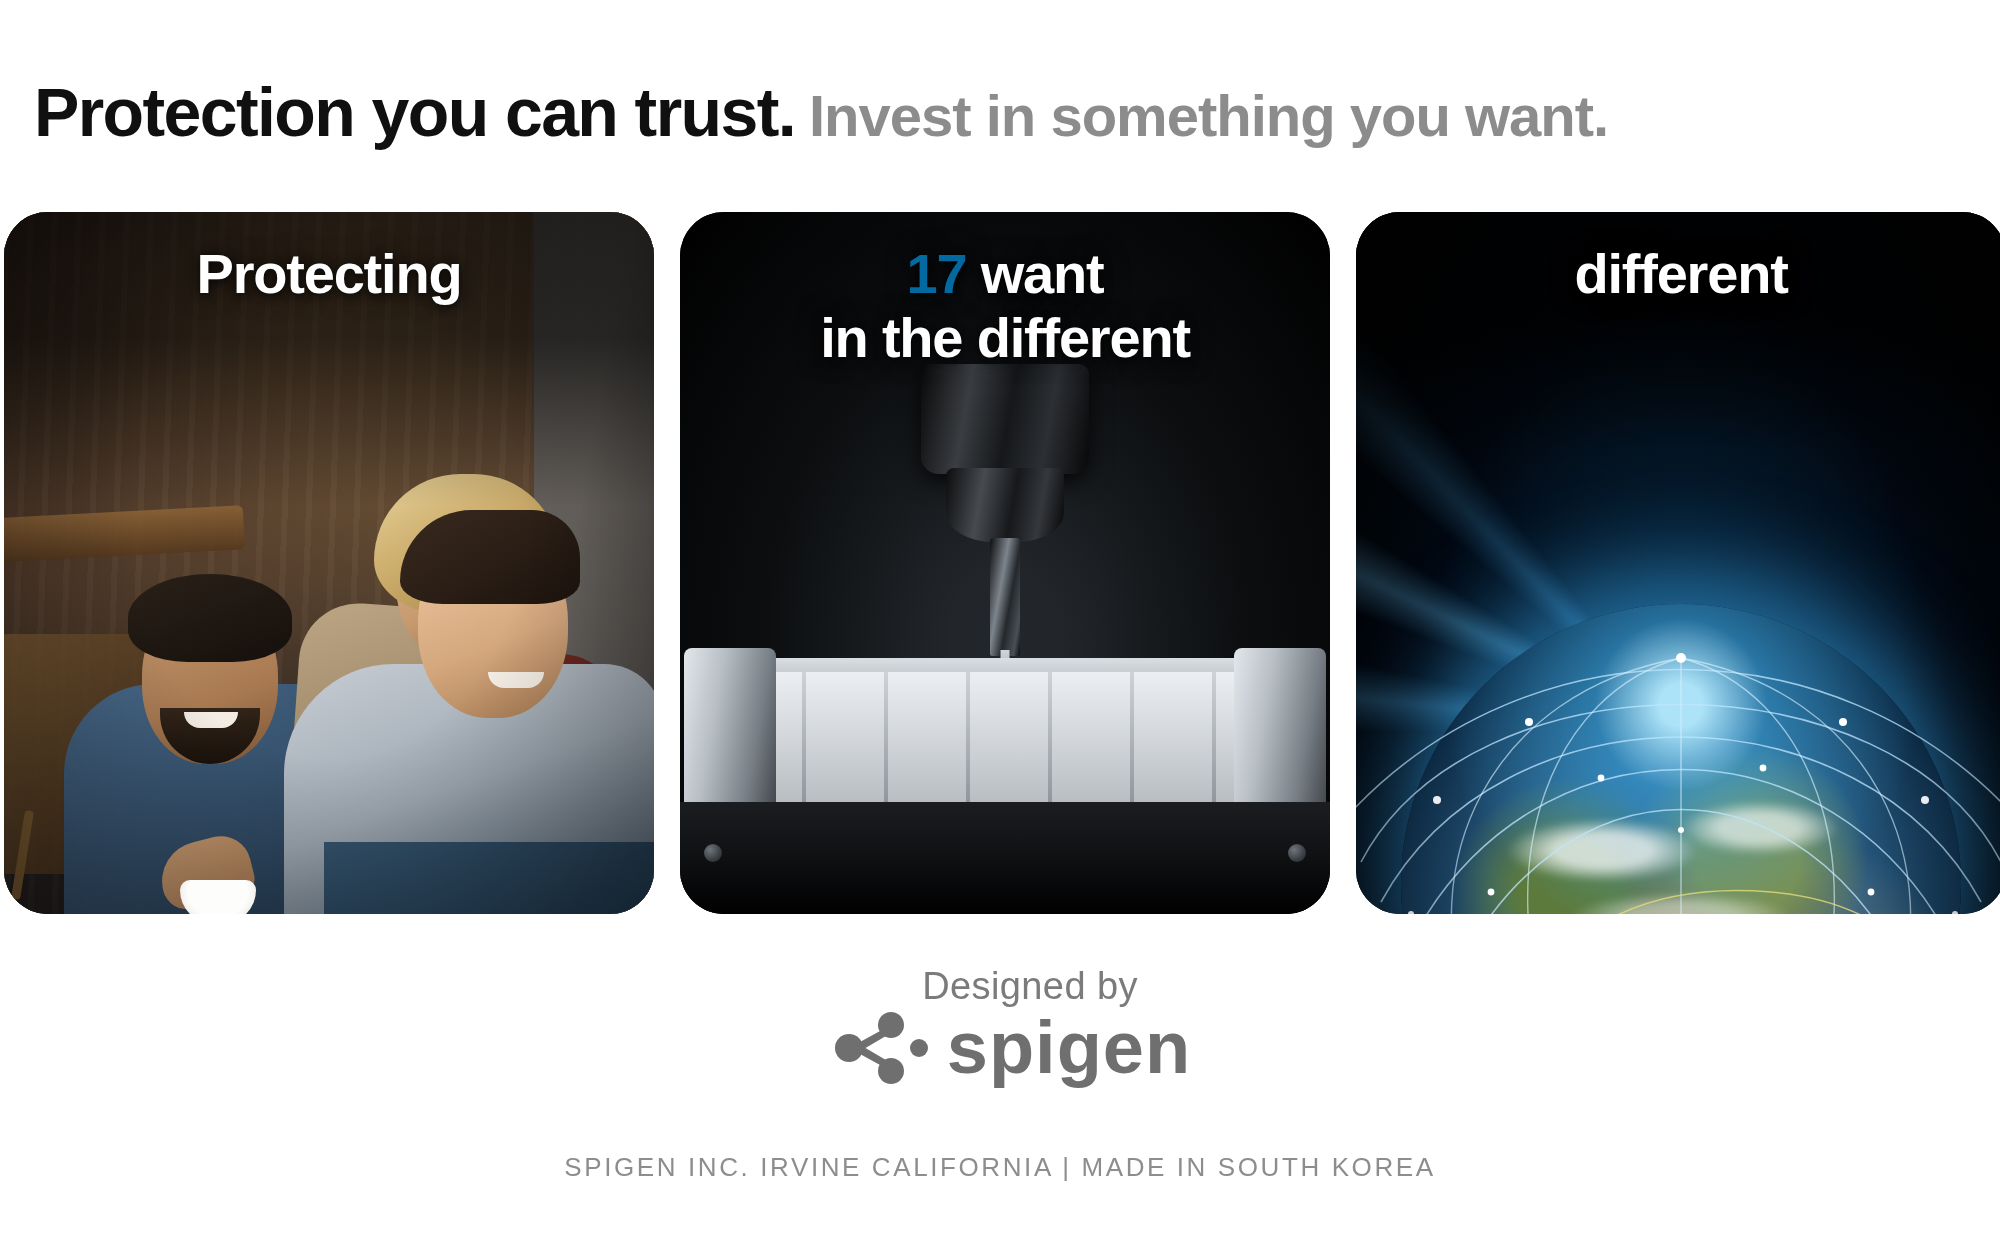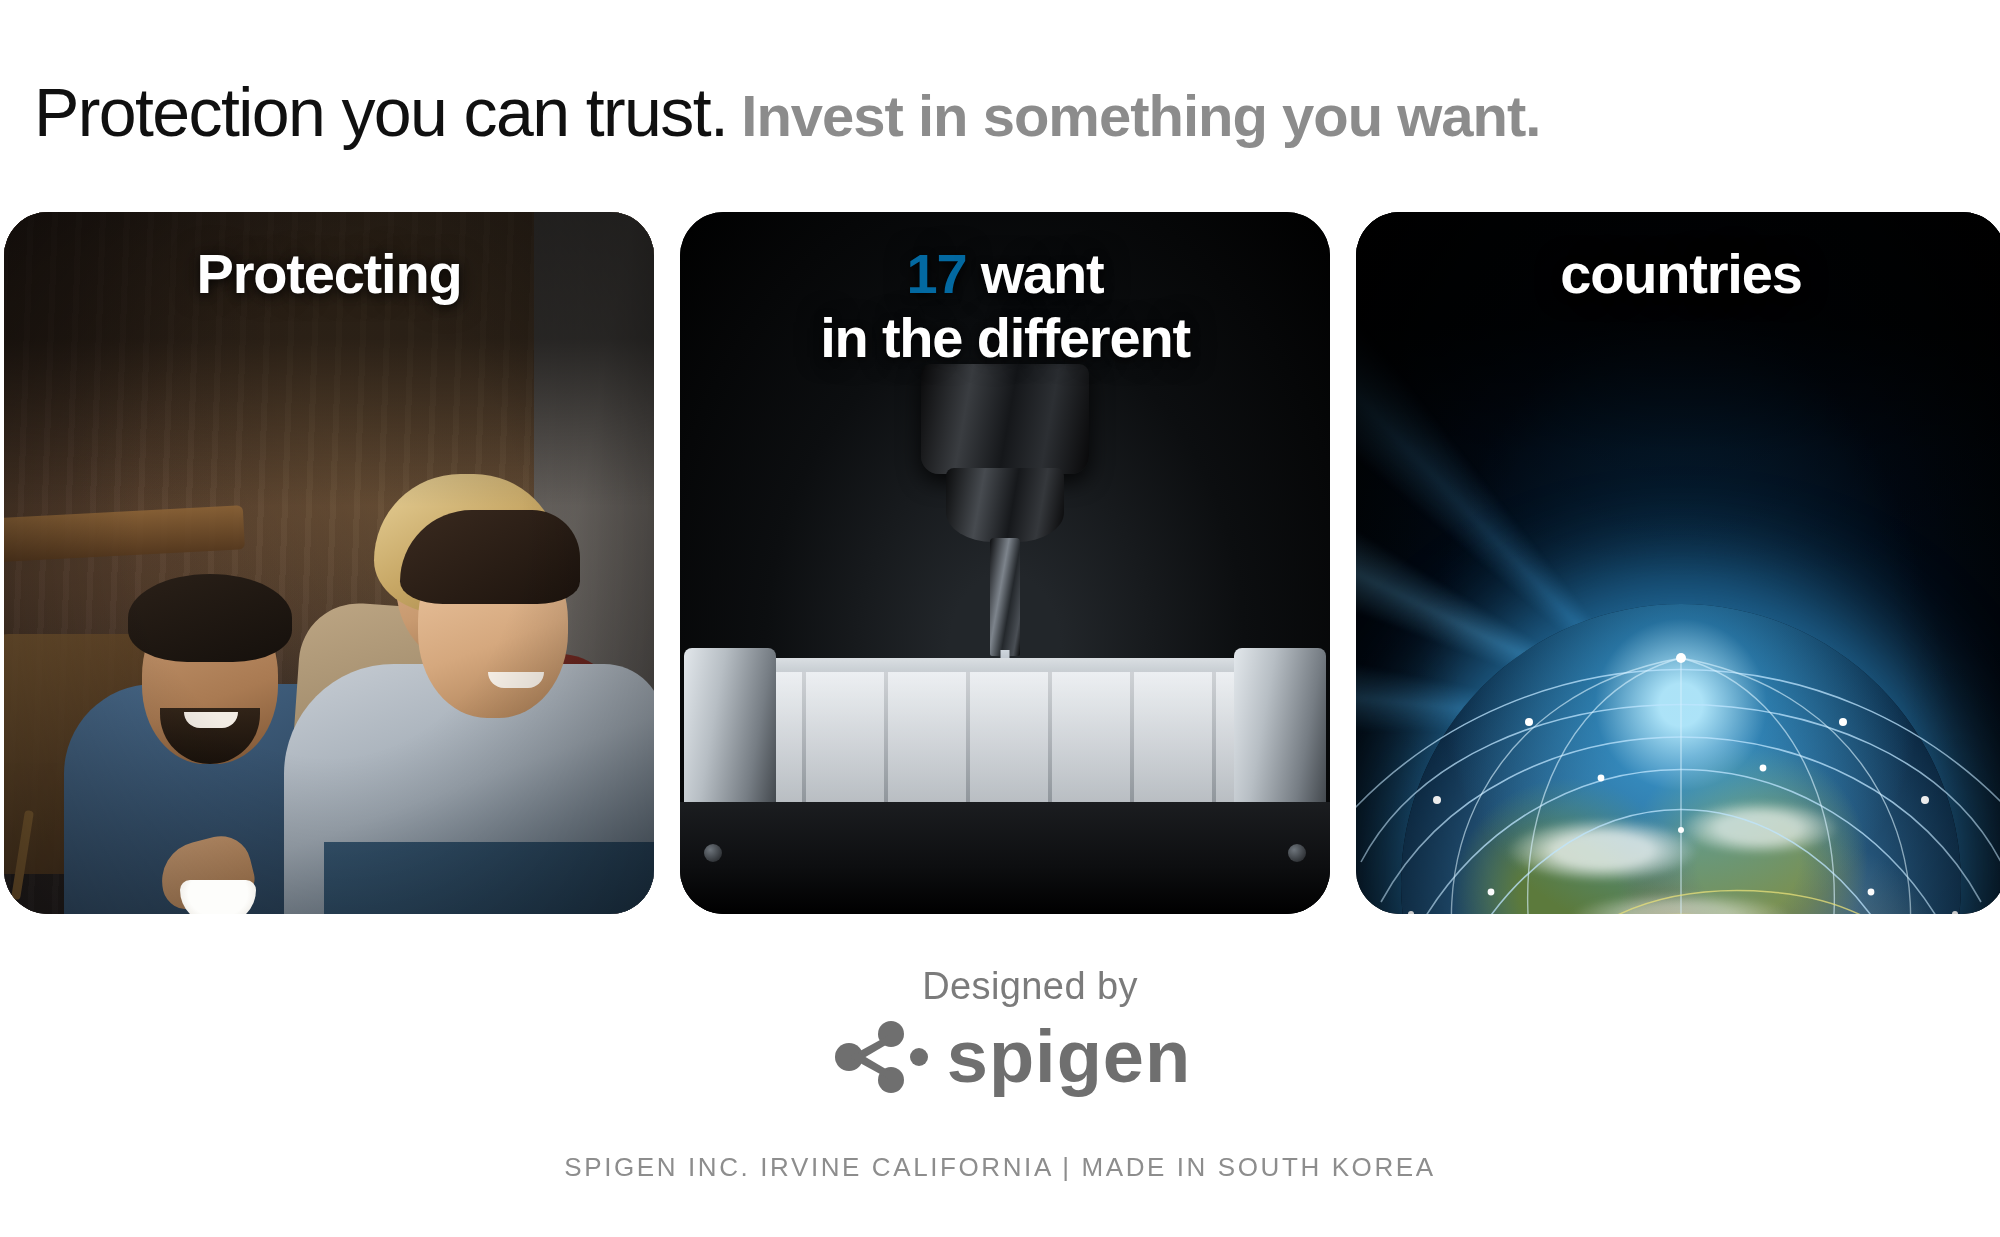--- a/index.html
+++ b/index.html
@@ -14,21 +14,21 @@
   
   .headline {
     position:absolute;
     left:34px; top:76px;
     width:1960px; height:72px;
     white-space:nowrap;
     line-height:72px;
   }
   .headline .strong {
     font-size:68px;
-    font-weight:400;
+    font-weight:700;
     color:#101010;
     letter-spacing:-1.6px;
   }
   .headline .muted {
     font-size:58px;
     font-weight:600;
     color:#8c8c8c;
     letter-spacing:-1.0px;
     margin-left:14px;
   }
@@ -298,21 +298,21 @@
   .brand {
     position:absolute;
     left:0; right:0; top:965px;
     display:flex; flex-direction:column; align-items:center;padding-left:24px;
   }
   .brand-designed {
     font-size:38px; font-weight:400; color:#7b7b7b;
     letter-spacing:.4px; margin-left:36px;
   }
   .brand-lockup {
-    display:flex; align-items:center; gap:18px; margin-top:12px;
+    display:flex; align-items:center; gap:18px; margin-top:3px;
   }
   .brand-wordmark {
     font-size:74px; font-weight:700; color:#6f6f6f;
     letter-spacing:1px; line-height:1;
   }
 
   
   .footer {
     position:absolute; left:0; right:0; top:1152px;
     text-align:center;
@@ -430,21 +430,21 @@
           <circle cx="330" cy="268" r="3"></circle>
           <circle cx="230" cy="400" r="3"></circle>
           <circle cx="430" cy="408" r="3"></circle>
           <circle cx="60" cy="352" r="3"></circle>
           <circle cx="604" cy="352" r="3"></circle>
         </g>
       </svg>
       <div class="globe-vignette"></div>
     </div>
     <div class="card-caption">
-      <div>countries</div>
+      <div>different</div>
     </div>
   </div>
 
 </div>
 
 <div class="brand">
   <div class="brand-designed">Designed by</div>
   <div class="brand-lockup">
     <svg width="96" height="74" viewBox="0 0 96 74">
       <g fill="#6f6f6f">

